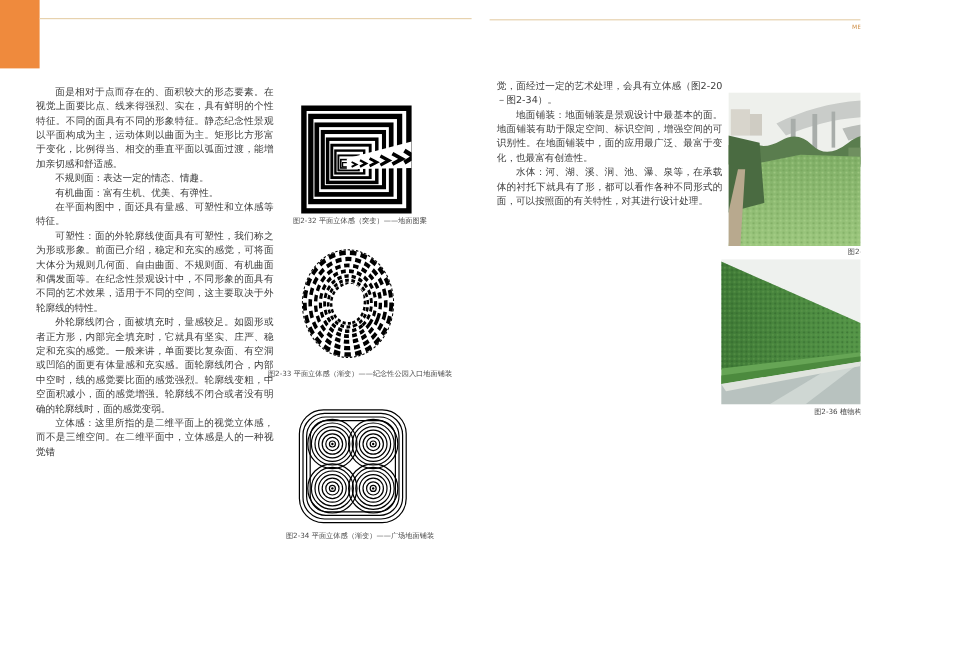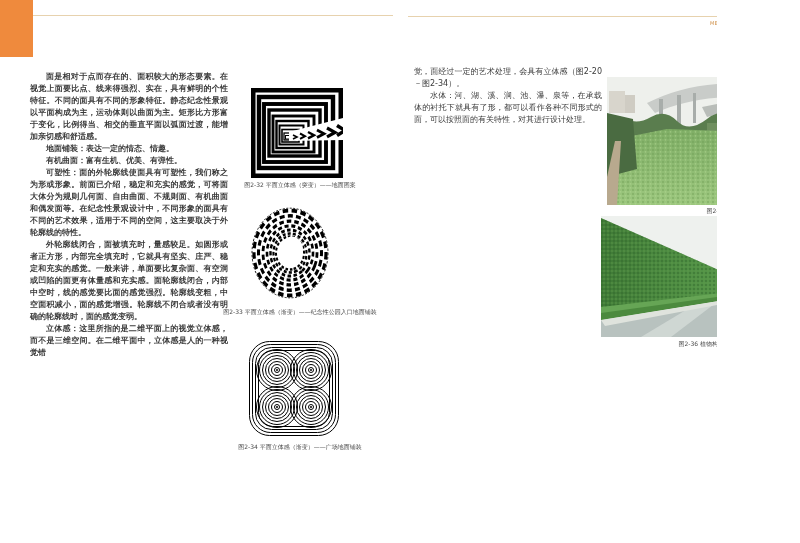--- a/index.html
+++ b/index.html
@@ -12,21 +12,21 @@
   .rule-right{left:408px;top:16px;width:329px;}
   .rule-stub{left:792px;top:16px;width:6px;}
   .hdr-cn{position:absolute;left:690px;top:9px;width:107px;text-align:right;
           font-size:7.5px;letter-spacing:1.5px;color:#d0914a;}
   .hdr-en{position:absolute;left:690px;top:20px;width:107px;text-align:right;
           font-size:5px;letter-spacing:.3px;color:#d0914a;}
   
   .body-col{position:absolute;font-size:8px;line-height:12px;color:#3a3a3a;text-align:justify;}
   .body-col p{margin:0;text-indent:2em;}
   .body-col p.cont{text-indent:0;}
-  #col-left{left:30px;top:71px;width:198px;font-weight:bold;}
+  #col-left{left:30px;top:71px;width:198px;}
   #col-right{left:414px;top:66px;width:188px;}
   
   .figwrap{position:absolute;}
   .caption{position:absolute;font-size:6px;line-height:8px;color:#4a4a4a;}
   .cap-center{text-align:center;}
   .cap-right{text-align:right;}
   .photo{display:block;}
   
   .pagenum{position:absolute;font-size:7px;color:#555;margin-top:48px;}
   .pn-left{left:18px;top:517px;}
@@ -39,22 +39,23 @@
 
   <div class="corner-block"></div>
   <div class="rule rule-left"></div>
   <div class="rule rule-right"></div>
   <div class="rule rule-stub"></div>
   <div class="hdr-cn">纪念性景观设计</div>
   <div class="hdr-en">MEMORIAL LANDSCAPE DESIGN</div>
 
   <div id="col-left" class="body-col">
     <p>面是相对于点而存在的、面积较大的形态要素。在视觉上面要比点、线来得强烈、实在，具有鲜明的个性特征。不同的面具有不同的形象特征。静态纪念性景观以平面构成为主，运动体则以曲面为主。矩形比方形富于变化，比例得当、相交的垂直平面以弧面过渡，能增加亲切感和舒适感。</p>
-    <p>地面铺装：表达一定的情态、情趣。</p>
+    <p>不规则面：表达一定的情态、情趣。</p>
     <p>有机曲面：富有生机、优美、有弹性。</p>
+    <p>在平面构图中，面还具有量感、可塑性和立体感等特征。</p>
     <p>可塑性：面的外轮廓线使面具有可塑性，我们称之为形或形象。前面已介绍，稳定和充实的感觉，可将面大体分为规则几何面、自由曲面、不规则面、有机曲面和偶发面等。在纪念性景观设计中，不同形象的面具有不同的艺术效果，适用于不同的空间，这主要取决于外轮廓线的特性。</p>
     <p>外轮廓线闭合，面被填充时，量感较足。如圆形或者正方形，内部完全填充时，它就具有坚实、庄严、稳定和充实的感觉。一般来讲，单面要比复杂面、有空洞或凹陷的面更有体量感和充实感。面轮廓线闭合，内部中空时，线的感觉要比面的感觉强烈。轮廓线变粗，中空面积减小，面的感觉增强。轮廓线不闭合或者没有明确的轮廓线时，面的感觉变弱。</p>
     <p>立体感：这里所指的是二维平面上的视觉立体感，而不是三维空间。在二维平面中，立体感是人的一种视觉错</p>
   </div>
 
   <div class="figwrap" style="left:251px;top:88px;">
     <svg width="92" height="90" viewBox="0 0 92 90">
       <rect x="2" y="2" width="88" height="86" fill="none" stroke="#000" stroke-width="5"></rect>
       <rect x="8" y="9" width="74" height="71" fill="none" stroke="#000" stroke-width="4.4"></rect>
       <rect x="13" y="16" width="62" height="58" fill="none" stroke="#000" stroke-width="3.9"></rect>
@@ -140,20 +141,21 @@
       <circle cx="29" cy="30" r="1" fill="#000"></circle>
         <circle cx="63" cy="30" r="1" fill="#000"></circle>
       <circle cx="29" cy="67" r="1" fill="#000"></circle>
         <circle cx="63" cy="67" r="1" fill="#000"></circle>
     </svg>
   </div>
   <div class="caption cap-center" style="left:210px;top:443px;width:180px;">图2-34 平面立体感（渐变）——广场地面铺装</div>
 
   <div id="col-right" class="body-col">
     <p class="cont">觉，面经过一定的艺术处理，会具有立体感（图2-20－图2-34）。</p>
+    <p>地面铺装：地面铺装是景观设计中最基本的面。地面铺装有助于限定空间、标识空间，增强空间的可识别性。在地面铺装中，面的应用最广泛、最富于变化，也最富有创造性。</p>
     <p>水体：河、湖、溪、涧、池、瀑、泉等，在承载体的衬托下就具有了形，都可以看作各种不同形式的面，可以按照面的有关特性，对其进行设计处理。</p>
   </div>
 
   <div class="figwrap" style="left:607px;top:77px;">
     <svg class="photo" width="186" height="128" viewBox="0 0 186 128">
       <defs>
         <linearGradient id="fieldg" x1="0" y1="0" x2="0" y2="1">
           <stop offset="0" stop-color="#7fae66"></stop>
             <stop offset="1" stop-color="#9cc77e"></stop>
         </linearGradient>

